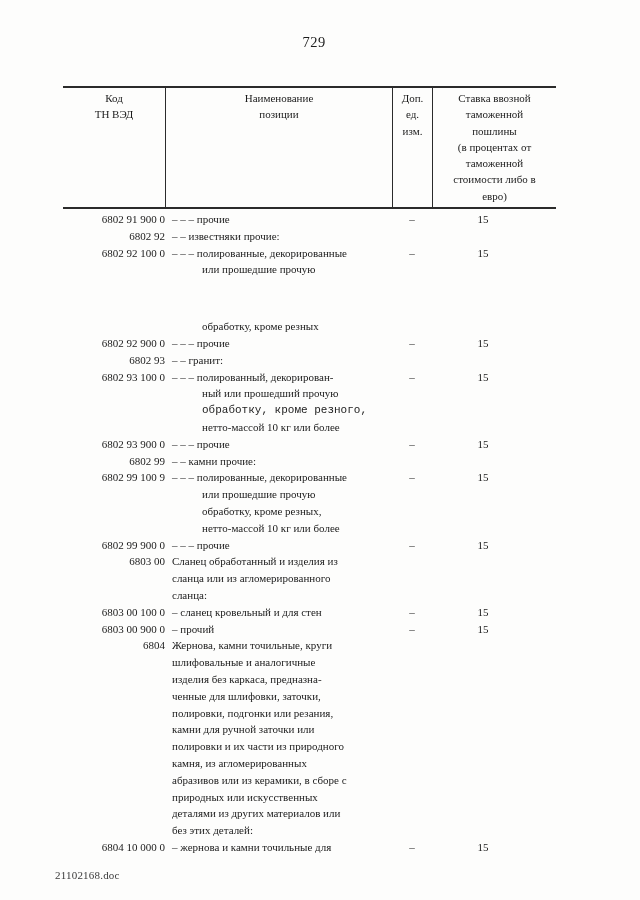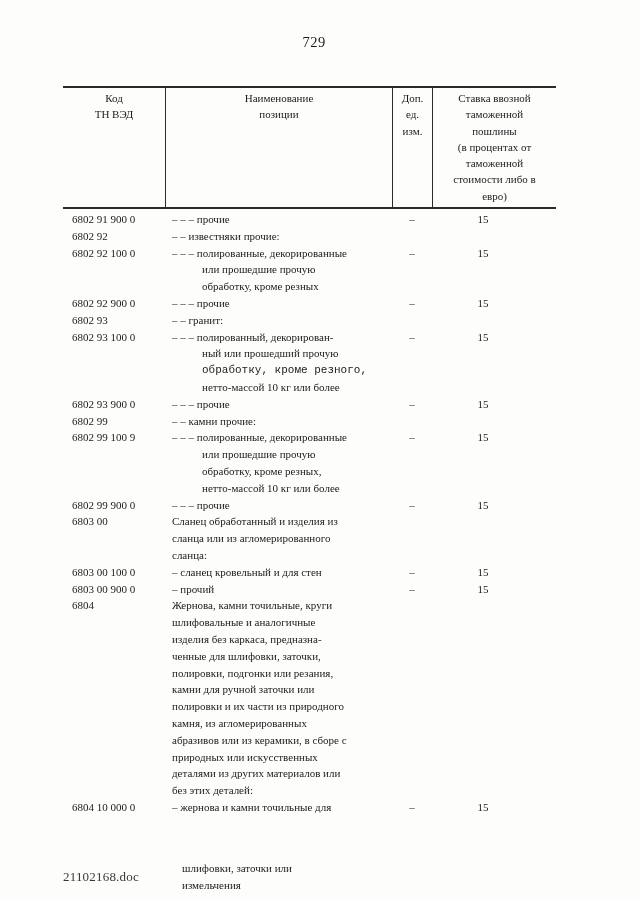--- a/index.html
+++ b/index.html
@@ -40,29 +40,29 @@
     padding: 2px 2px 3px 2px;
     line-height: 16.3px;
   }
   .th + .th { border-left: 1px solid #2b2b2b; }
   .tbody { padding-top: 2px; }
   .row {
     display: grid;
     grid-template-columns: 102px 227px 40px 124px;
     line-height: 16.8px;
   }
-  .cell-code { padding-left: 9px; white-space: nowrap; }
+  .cell-code { padding-left: 9px; white-space: nowrap; text-align: right; }
   .cell-name { padding-left: 7px; }
   .cell-unit { text-align: center; }
   .cell-rate { text-align: center; padding-right: 22px; }
   .footer-filename {
     position: absolute;
     top: 869px;
-    left: 63px;
-    font-size: 13px;
+    left: 55px;
+    font-size: 11px;
     color: #3a3a3a;
     letter-spacing: 0.2px;
   }
 </style>
 </head>
 <body>
 
 <div class="page">
 
   <div class="page-number">729</div>
@@ -107,21 +107,21 @@
             <div>– – известняки прочие:</div>
           </div>
     <div class="cell-unit"></div>
     <div class="cell-rate"></div>
   </div>
         <div class="row">
     <div class="cell-code">6802 92 100 0</div>
     <div class="cell-name">
             <div>– – – полированные, декорированные</div>
             <div style="padding-left: 30px;">или прошедшие прочую</div>
-            <div style="padding-left: 30px;">обработку, кроме резных</div>
+            <div style="padding-left: 30px; margin-top: 40px;">обработку, кроме резных</div>
           </div>
     <div class="cell-unit">–</div>
     <div class="cell-rate">15</div>
   </div>
         <div class="row">
     <div class="cell-code">6802 92 900 0</div>
     <div class="cell-name">
             <div>– – – прочие</div>
           </div>
     <div class="cell-unit">–</div>

